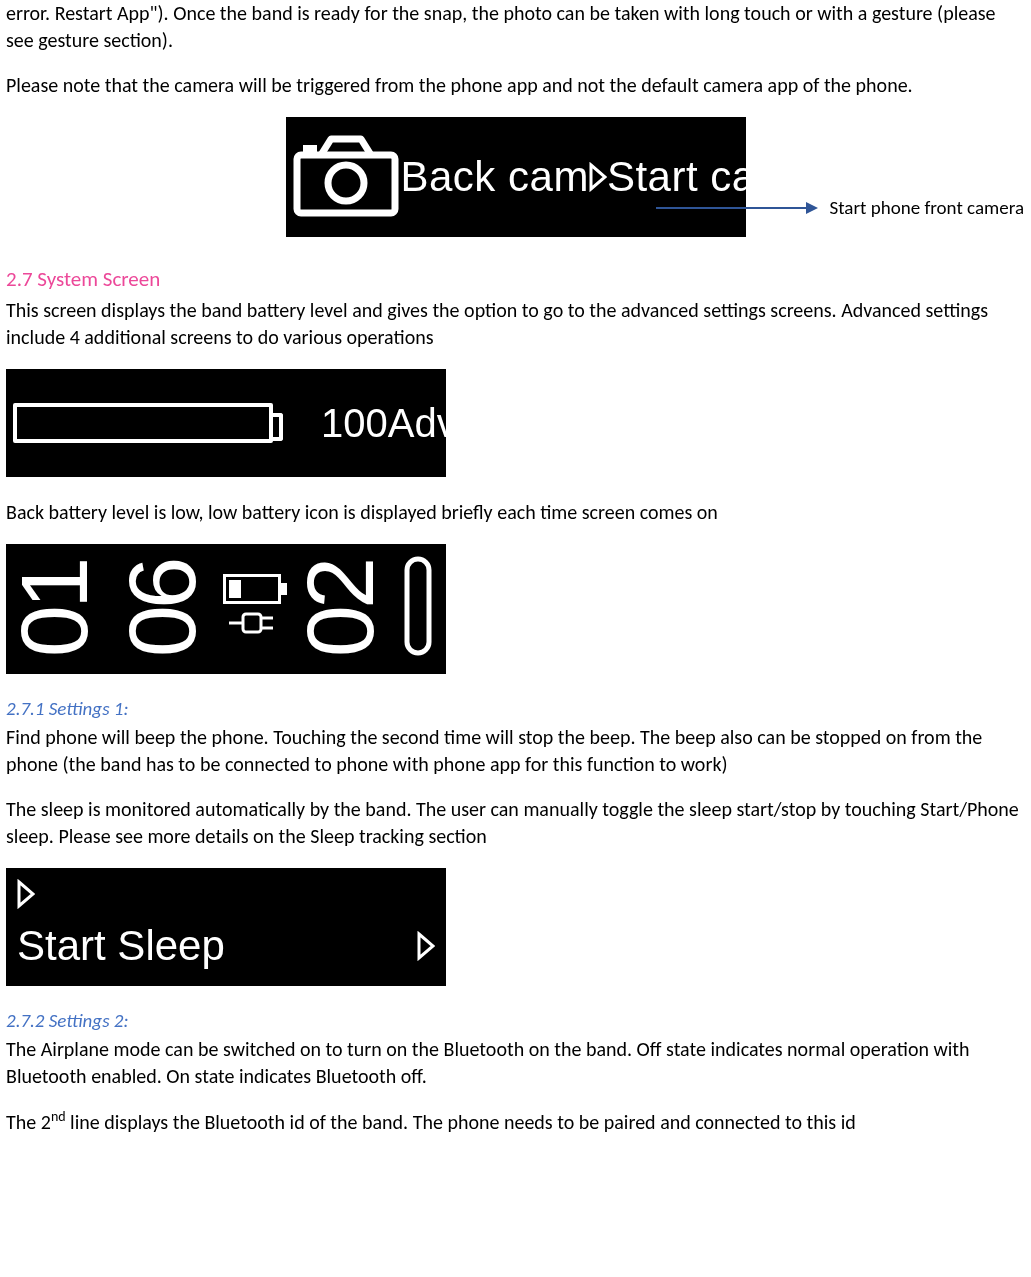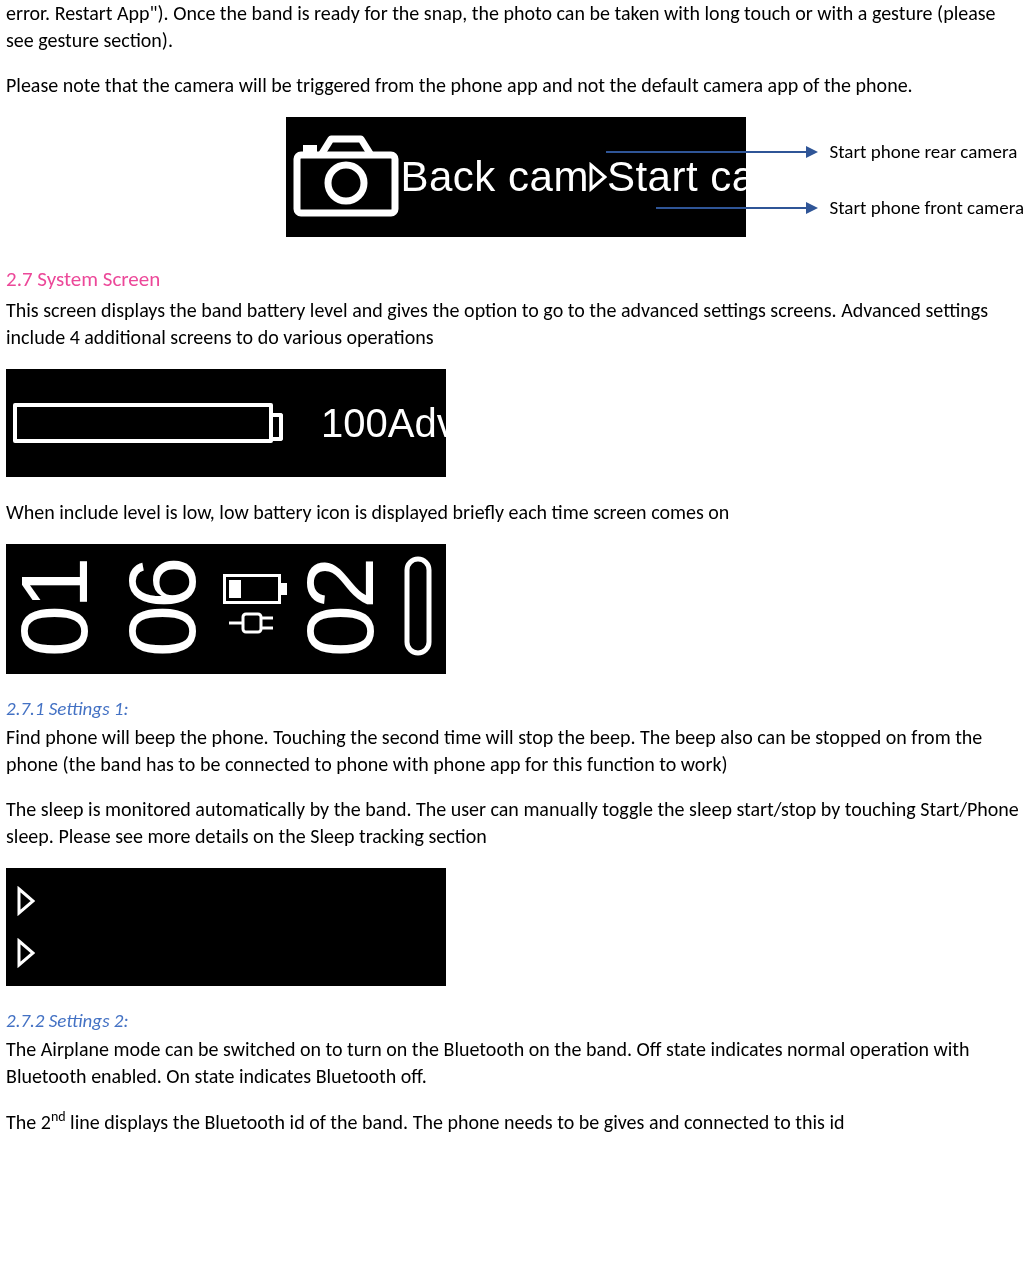--- a/index.html
+++ b/index.html
@@ -157,24 +157,20 @@
           <span>Start cam</span>
           <span class="tri-hollow">
             <svg width="18" height="30">
                 <polygon points="2,3 16,15 2,27" fill="none" stroke="#fff" stroke-width="3"></polygon>
               </svg>
           </span>
         </div>
       </div>
     </div>
     <div class="cam-callouts">
-      <div style="top:22px; left:-140px;">
-        <div class="callout-arrow" style="width:210px;"></div>
-        <span class="callout-label">Start phone rear camera</span>
-      </div>
       <div style="top:78px; left:-90px;justify-content:center;">
         <div class="callout-arrow" style="width:160px;"></div>
         <span class="callout-label">Start phone front camera</span>
       </div>
     </div>
   </div>
 </div>
 
 <div class="heading-l2">2.7 System Screen</div>
 <p>This screen displays the band battery level and gives the option to go to the advanced settings screens. Advanced settings include 4 additional screens to do various operations</p>
@@ -189,21 +185,21 @@
       <span>Advnce Settings</span>
       <span class="tri-hollow">
         <svg width="18" height="30">
             <polygon points="2,3 16,15 2,27" fill="none" stroke="#fff" stroke-width="3"></polygon>
           </svg>
       </span>
     </div>
   </div>
 </div>
 
-<p>When include level is low, low battery icon is displayed briefly each time screen comes on</p>
+<p>Back battery level is low, low battery icon is displayed briefly each time screen comes on</p>
 
 <div class="fig">
   <div class="device-screen clock-screen">
     <span class="big-digits">
         <span class="rotated">01</span>
       </span>
     <span class="big-digits">
         <span class="rotated">06</span>
       </span>
     <div class="mid-col">
@@ -237,26 +233,27 @@
 <div class="fig">
   <div class="device-screen find-screen">
     <div class="find-line">
       <span class="tri-hollow">
         <svg width="18" height="30">
             <polygon points="2,3 16,15 2,27" fill="none" stroke="#fff" stroke-width="3"></polygon>
           </svg>
       </span>
     </div>
     <div class="find-line">
+      <span>Start Sleep</span>
       <span class="tri-hollow">
         <svg width="18" height="30">
             <polygon points="2,3 16,15 2,27" fill="none" stroke="#fff" stroke-width="3"></polygon>
           </svg>
       </span>
     </div>
   </div>
 </div>
 
 <div class="heading-l3">2.7.2 Settings 2:</div>
 <p>The Airplane mode can be switched on to turn on the Bluetooth on the band. Off state indicates normal operation with Bluetooth enabled. On state indicates Bluetooth off.</p>
 <p>
-  <span>The 2</span><sup>nd</sup><span> line displays the Bluetooth id of the band. The phone needs to be gives and connected to this id</span>
+  <span>The 2</span><sup>nd</sup><span> line displays the Bluetooth id of the band. The phone needs to be paired and connected to this id</span>
 </p>
 
 </body></html>

